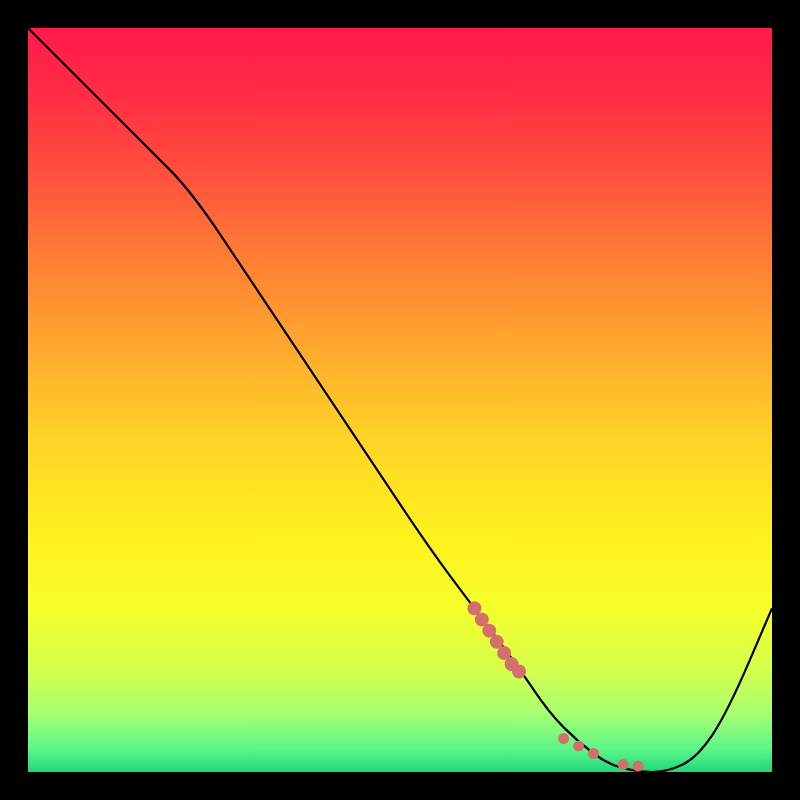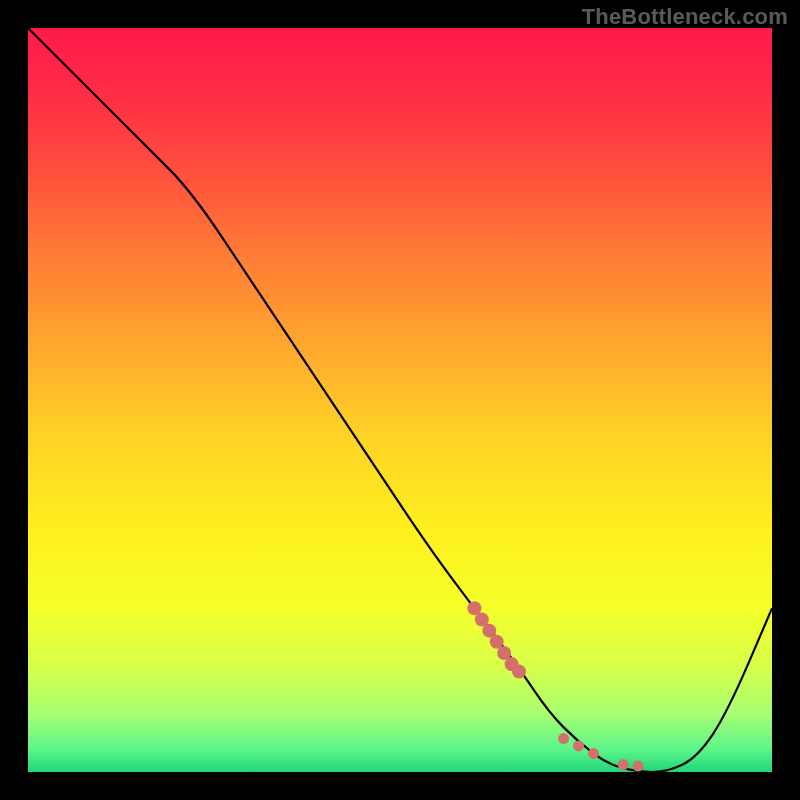--- a/index.html
+++ b/index.html
@@ -33,21 +33,20 @@
     top: 28px;
     width: 744px;
     height: 744px;
   }
   svg { display: block; }
 </style>
 </head>
 <body>
 
 <div class="frame">
-  <div class="watermark">TheBottleneck.com</div>
   <div class="plot">
     <svg id="svg" width="744" height="744" viewBox="0 0 744 744">
       <defs>
         <linearGradient id="bg-grad" x1="0" y1="0" x2="0" y2="1">
             <stop offset="0%" stop-color="#ff1a4b"></stop>
             <stop offset="8%" stop-color="#ff2a46"></stop>
             <stop offset="18%" stop-color="#ff4a3e"></stop>
             <stop offset="30%" stop-color="#ff7a36"></stop>
             <stop offset="42%" stop-color="#ffa52e"></stop>
             <stop offset="55.00000000000001%" stop-color="#ffd326"></stop>

